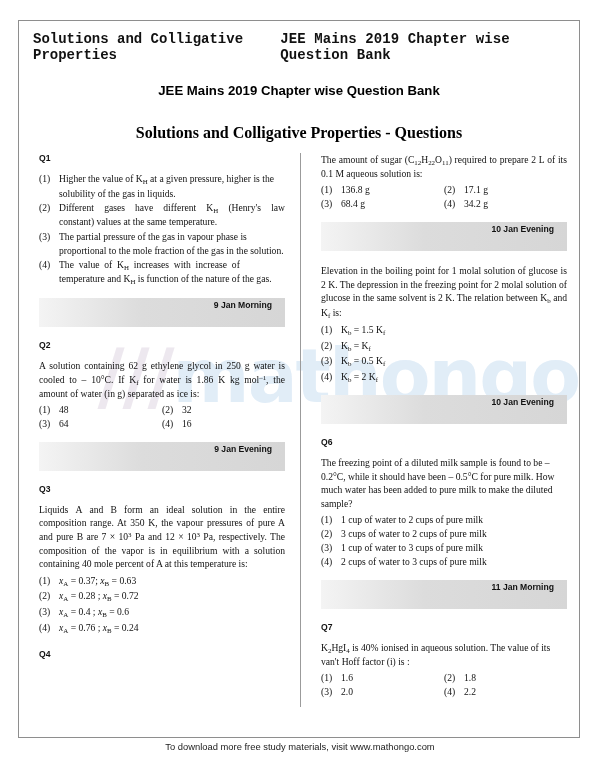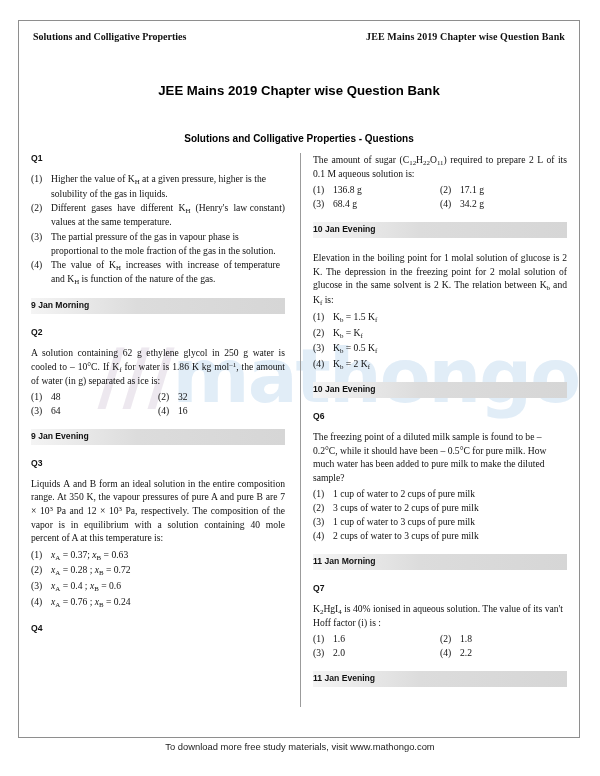--- a/index.html
+++ b/index.html
@@ -47,22 +47,22 @@
     color: #e8e1ea;
   }
   
   .doc-header {
     position: absolute;
     left: 0; top: 0;
     width: 100%;
     height: 33px;
     box-sizing: border-box;
     padding: 10px 14px 0 14px;
-    font-family: Liberation Serif, serif;
-    font-size: 10px;
+    font-family: Liberation Mono, monospace;
+    font-size: 14px;
     font-weight: bold;
     color: #111;
     display: flex;
     justify-content: space-between;
     align-items: flex-start;
     z-index: 3;
   }
   .doc-header .hdr-right { letter-spacing: .1px; }
 
   
@@ -73,25 +73,25 @@
     text-align: center;
     z-index: 3;
   }
   .title-main {
     font-family: "Liberation Sans", sans-serif;
     font-size: 13.2px;
     font-weight: bold;
     color: #000;
   }
   .title-sub {
-    font-family: Liberation Sans, sans-serif;
-    font-size: 10px;
+    font-family: Liberation Serif, serif;
+    font-size: 16px;
     font-weight: bold;
     color: #000;
-    margin-top: 35px;
+    margin-top: 26px;
   }
 
   
   .columns {
     position: absolute;
     left: 0;
     top: 132px;
     width: 100%;
     height: 554px;
     display: flex;
@@ -150,31 +150,32 @@
   .opt-half { width: 50%; }
   .opt-num {
     min-width: 20px;
     flex: 0 0 20px;
   }
   .opt-txt { flex: 1 1 auto; }
   .opt-list-stack .opt { width: 100%; }
 
   .datebar {
     margin: 11px 0 0 0;
-    height: 16px;
+    height: 29px;
     line-height: 15px;
     background: linear-gradient(to right, #f4f4f4 0%, #dcdcdc 42%, #d6d6d6 100%);
-    padding-right: 19px;
+    text-align: right;
+    padding-right: 13px;
     box-sizing: border-box;
     font-family: "Liberation Sans", sans-serif;
     font-size: 8.6px;
     font-weight: bold;
     color: #111;
   }
-  .qblock { margin-bottom: 13px; }
+  .qblock { margin-bottom: 13px; margin-left: 8px; }
   .qblock:first-child { margin-top: 0; }
   .after-bar { margin-top: 13px; }
 
   
   sub { font-size: .72em; vertical-align: -.22em; }
   sup { font-size: .72em; vertical-align: .42em; }
   .ital { font-style: italic; }
 
   
   .footer {

